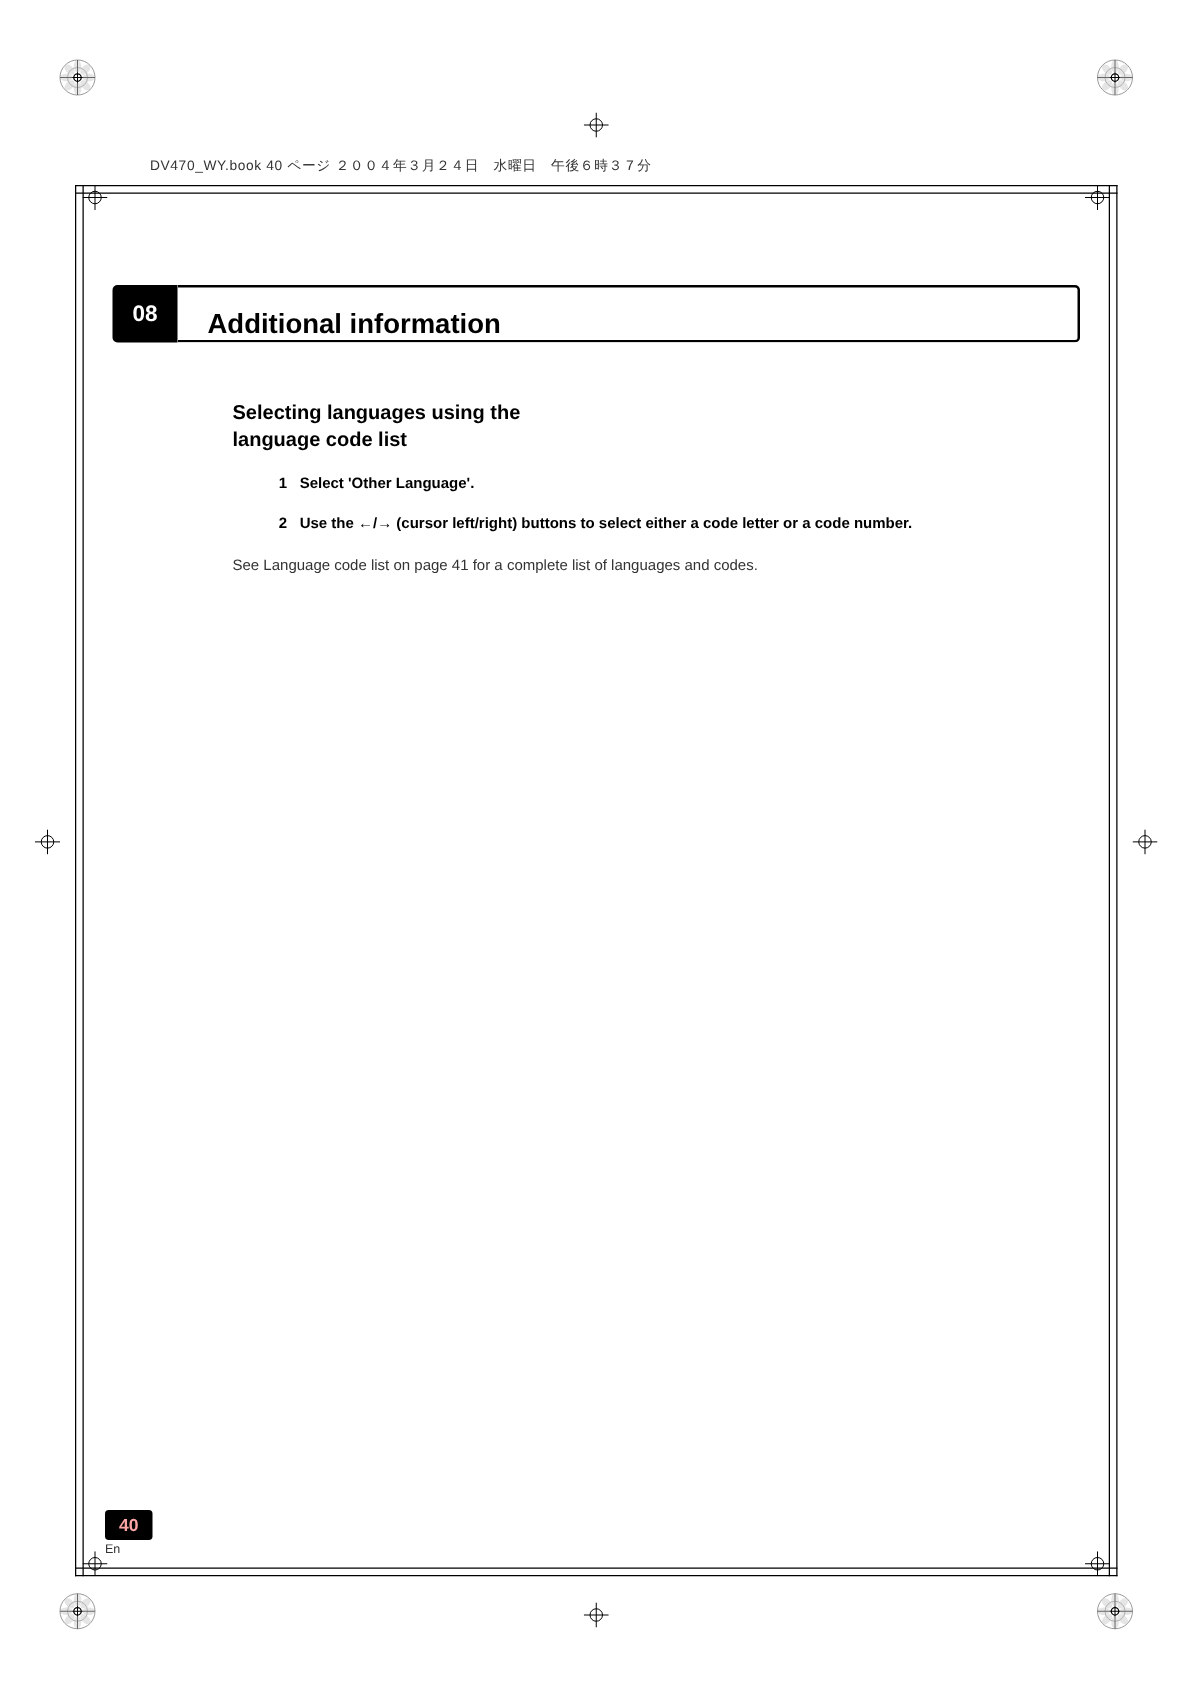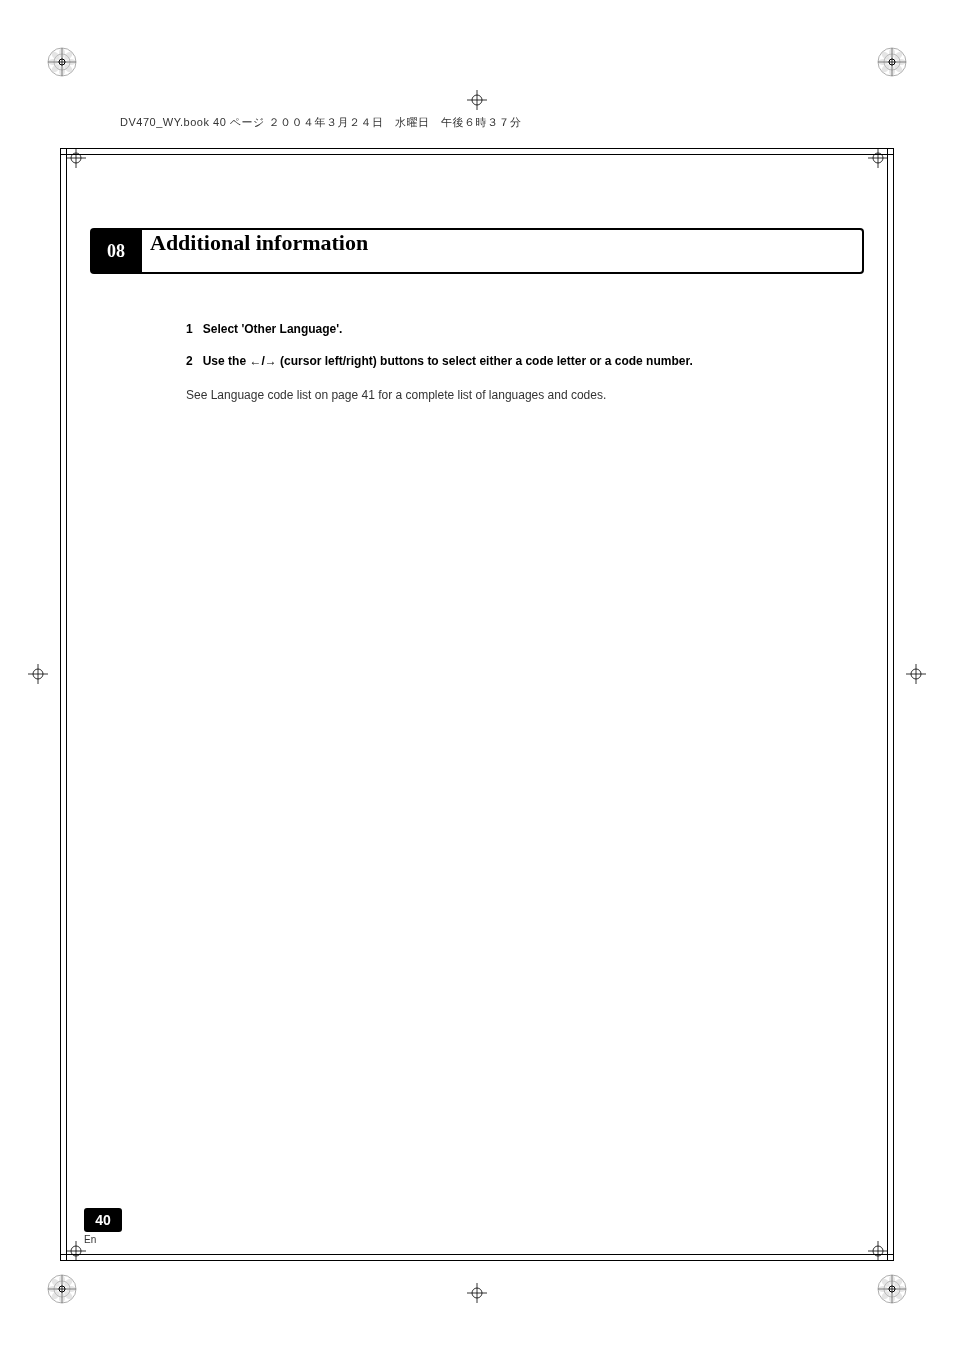--- a/index.html
+++ b/index.html
@@ -16,21 +16,21 @@
     .page {
       width: 954px;
       height: 1351px;
       position: relative;
       background: #fff;
     }
 
     
     .file-info {
       position: absolute;
-      top: 115px;
+      top: 125px;
       left: 120px;
       font-size: 11px;
       color: #333;
       letter-spacing: 0.5px;
       text-align: right;
     }
 
     
     .top-border-outer {
       position: absolute;
@@ -109,21 +109,20 @@
 
     
     .chapter-header {
       position: absolute;
       top: 228px;
       left: 90px;
       right: 90px;
       height: 46px;
       display: flex;
       align-items: center;
-      font-family: Liberation Serif, serif;
     }
 
     .chapter-number-box {
       background: #000;
       color: #fff;
       font-size: 18px;
       font-weight: bold;
       width: 52px;
       height: 46px;
       display: flex;
@@ -132,22 +131,22 @@
       border-radius: 4px 0 0 4px;
       flex-shrink: 0;
     }
 
     .chapter-title-box {
       border: 2px solid #000;
       border-left: none;
       height: 46px;
       flex: 1;
       display: flex;
-      align-items: flex-start;
-      padding-left: 8px;
+      align-items: flex-end;
+      padding-left: 24px;
       border-radius: 0 4px 4px 0;
     }
 
     .chapter-title-text {
       font-size: 22px;
       font-weight: bold;
       color: #000;
     }
 
     
@@ -176,39 +175,40 @@
 
     .step {
       margin-bottom: 14px;
     }
 
     .step-bold {
       font-size: 12px;
       font-weight: bold;
       color: #000;
       line-height: 1.5;
+      margin-left: 37px;
     }
 
     .step-normal {
       font-size: 12px;
       color: #333;
       line-height: 1.55;
       margin-top: 16px;
     }
 
     
     .page-number-area {
       position: absolute;
       bottom: 106px;
       left: 84px;
     }
 
     .page-number-box {
       background: #000;
-      color: #ffffff;
+      color: #fca5a5;
       font-size: 14px;
       font-weight: bold;
       width: 38px;
       height: 24px;
       display: flex;
       align-items: center;
       justify-content: center;
       border-radius: 3px;
     }
 
@@ -415,20 +415,24 @@
 
   <div class="chapter-header">
     <div class="chapter-number-box">08</div>
     <div class="chapter-title-box">
       <span class="chapter-title-text">Additional information</span>
     </div>
   </div>
 
   <div class="content-area">
 
+    <div class="section-title">
+      <span>Selecting languages using the</span><br>
+      <span>language code list</span>
+    </div>
 
 
     <div class="step">
       <p class="step-bold"><span>1</span>&nbsp;&nbsp;&nbsp;<span>Select 'Other Language'.</span></p>
     </div>
 
     <div class="step">
       <p class="step-bold"><span>2</span>&nbsp;&nbsp;&nbsp;<span>Use the ←/→ (cursor left/right) buttons to select either a code letter or a code number.</span></p>
     </div>
 

